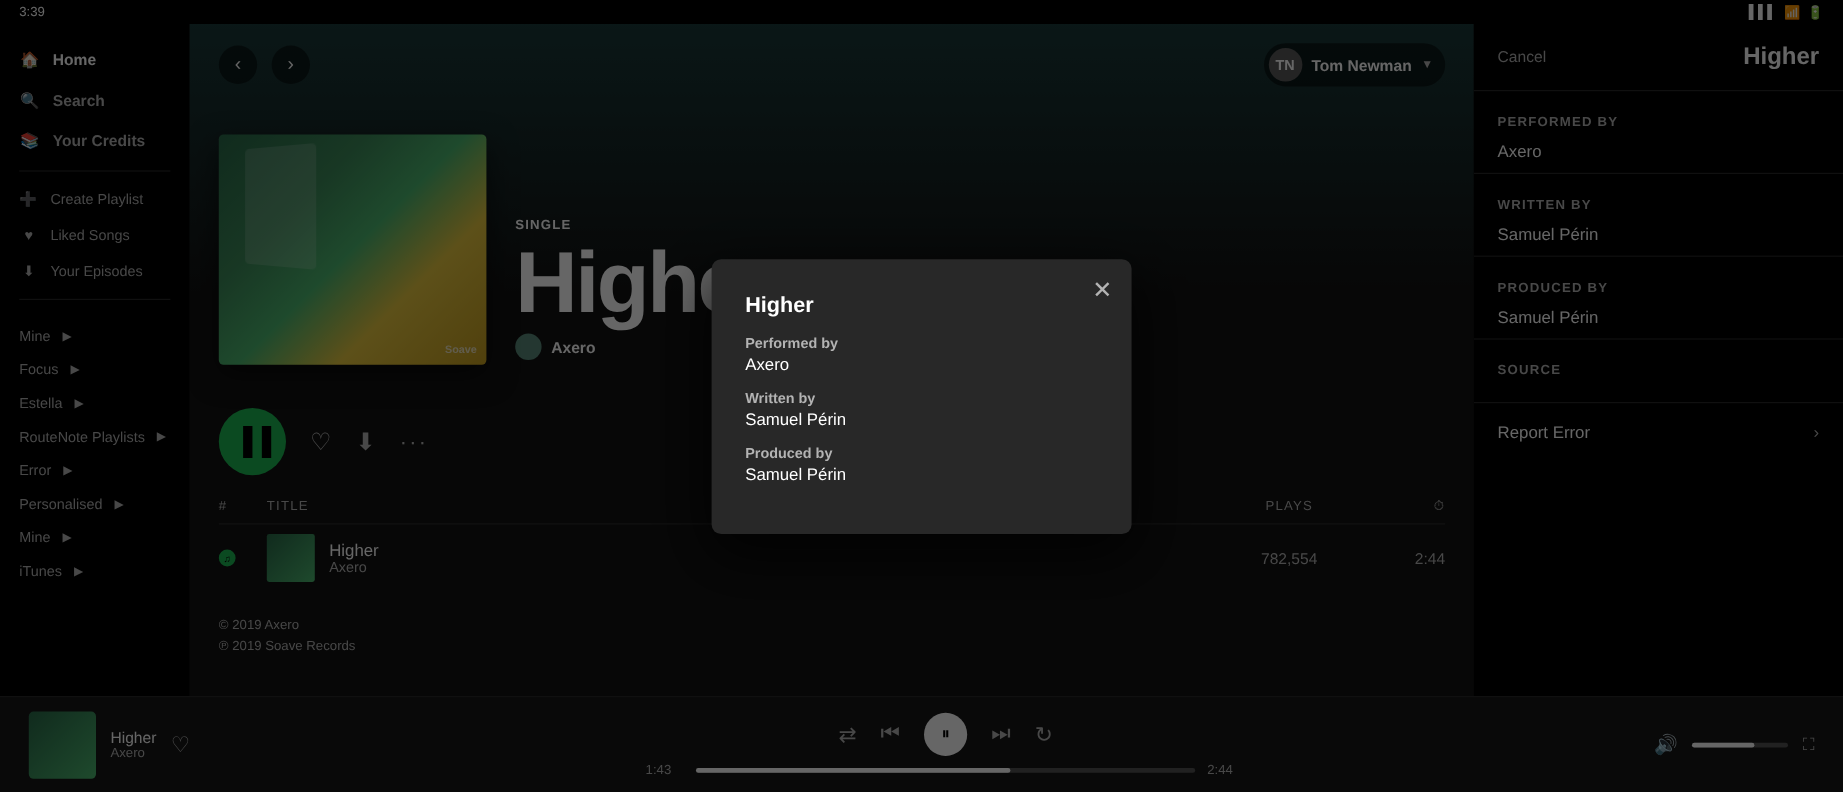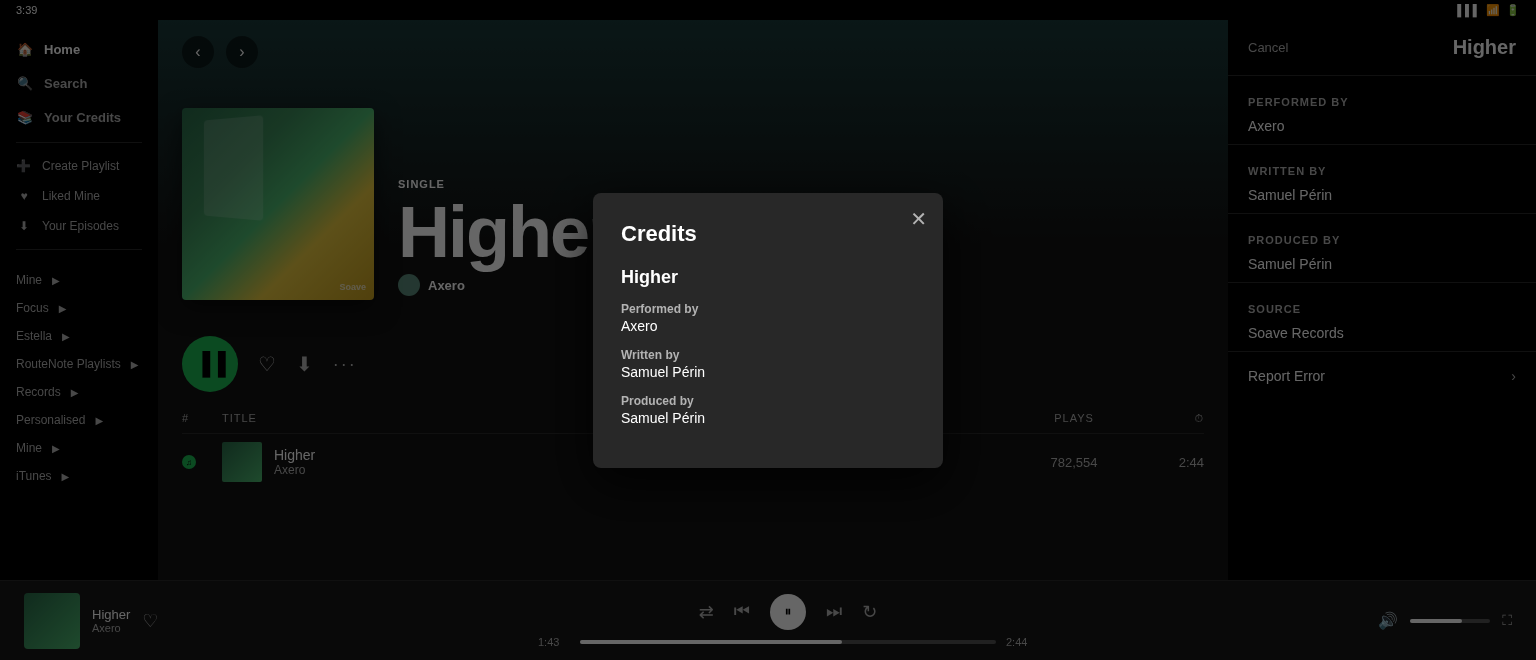--- a/index.html
+++ b/index.html
@@ -151,21 +151,21 @@
     }
 
     
     .hero {
       display: flex;
       align-items: flex-end;
       gap: 24px;
       padding: 24px 24px 20px;
     }
     .album-art {
-      width: 192px;
+      width: 223px;
       height: 192px;
       background: linear-gradient(135deg, #2a6b4a 0%, #3d8b5a 30%, #4db870 50%, #e8c840 70%, #c8a020 100%);
       border-radius: 4px;
       flex-shrink: 0;
       position: relative;
       overflow: hidden;
       box-shadow: 0 8px 24px rgba(0,0,0,0.5);
       display: flex;
       align-items: flex-end;
       justify-content: flex-end;
@@ -598,21 +598,21 @@
     </div>
 
     <div class="sidebar-divider"></div>
 
     <div class="sidebar-section-item">
       <span class="section-icon">➕</span>
       <span>Create Playlist</span>
     </div>
     <div class="sidebar-section-item">
       <span class="section-icon">♥</span>
-      <span>Liked Mine</span>
+      <span>Liked Songs</span>
     </div>
     <div class="sidebar-section-item">
       <span class="section-icon">⬇</span>
       <span>Your Episodes</span>
     </div>
 
     <div class="sidebar-divider"></div>
 
     <div class="sidebar-bottom">
       <div class="sidebar-section-item">
@@ -625,21 +625,21 @@
       </div>
       <div class="sidebar-section-item">
         <span>Estella</span>
         <span class="sidebar-expand">▶</span>
       </div>
       <div class="sidebar-section-item">
         <span>RouteNote Playlists</span>
         <span class="sidebar-expand">▶</span>
       </div>
       <div class="sidebar-section-item">
-        <span>Records</span>
+        <span>Error</span>
         <span class="sidebar-expand">▶</span>
       </div>
       <div class="sidebar-section-item">
         <span>Personalised</span>
         <span class="sidebar-expand">▶</span>
       </div>
       <div class="sidebar-section-item">
         <span>Mine</span>
         <span class="sidebar-expand">▶</span>
       </div>
@@ -649,20 +649,27 @@
       </div>
     </div>
   </div>
 
   <div class="main-content">
 
     <div class="topbar">
       <div class="topbar-left">
         <button class="nav-btn">‹</button>
         <button class="nav-btn">›</button>
+      </div>
+      <div class="topbar-right">
+        <div class="user-pill">
+          <div class="user-avatar">TN</div>
+          <span class="user-name">Tom Newman</span>
+          <span style="color:#b3b3b3;font-size:10px;">▼</span>
+        </div>
       </div>
     </div>
 
     <div class="hero">
       <div class="album-art">
         <span class="album-label">Soave</span>
       </div>
       <div class="hero-info">
         <span class="single-label">SINGLE</span>
         <div class="song-title">Higher</div>
@@ -696,20 +703,24 @@
           <div>
             <div class="track-title-text">Higher</div>
             <div class="track-artist-text">Axero</div>
           </div>
         </div>
         <span class="plays-count">782,554</span>
         <span class="track-duration">2:44</span>
       </div>
     </div>
 
+    <div class="copyright">
+      <div>© 2019 Axero</div>
+      <div>℗ 2019 Soave Records</div>
+    </div>
 
     <div class="more-by-section">
       
     </div>
 
   </div>
 
   <div class="right-panel">
     <div class="right-panel-header">
       <button class="cancel-btn">Cancel</button>
@@ -726,21 +737,20 @@
       <div class="rp-value">Samuel Périn</div>
     </div>
 
     <div class="right-panel-section">
       <div class="rp-section-title">Produced by</div>
       <div class="rp-value">Samuel Périn</div>
     </div>
 
     <div class="right-panel-section">
       <div class="rp-section-title">Source</div>
-      <div class="rp-value">Soave Records</div>
     </div>
 
     <div class="report-error-row">
       <span class="report-error-label">Report Error</span>
       <span class="chevron-right">›</span>
     </div>
   </div>
 
 </div>
 
@@ -776,21 +786,20 @@
     <div class="vol-bar-bg">
       <div class="vol-bar-fill"></div>
     </div>
     <button class="fullscreen-btn">⛶</button>
   </div>
 </div>
 
 <div class="modal-overlay">
   <div class="modal">
     <button class="modal-close">✕</button>
-    <div class="modal-title">Credits</div>
     <div class="modal-song-title">Higher</div>
 
     <div class="credit-section">
       <div class="credit-role">Performed by</div>
       <div class="credit-name">Axero</div>
     </div>
 
     <div class="credit-section">
       <div class="credit-role">Written by</div>
       <div class="credit-name">Samuel Périn</div>

